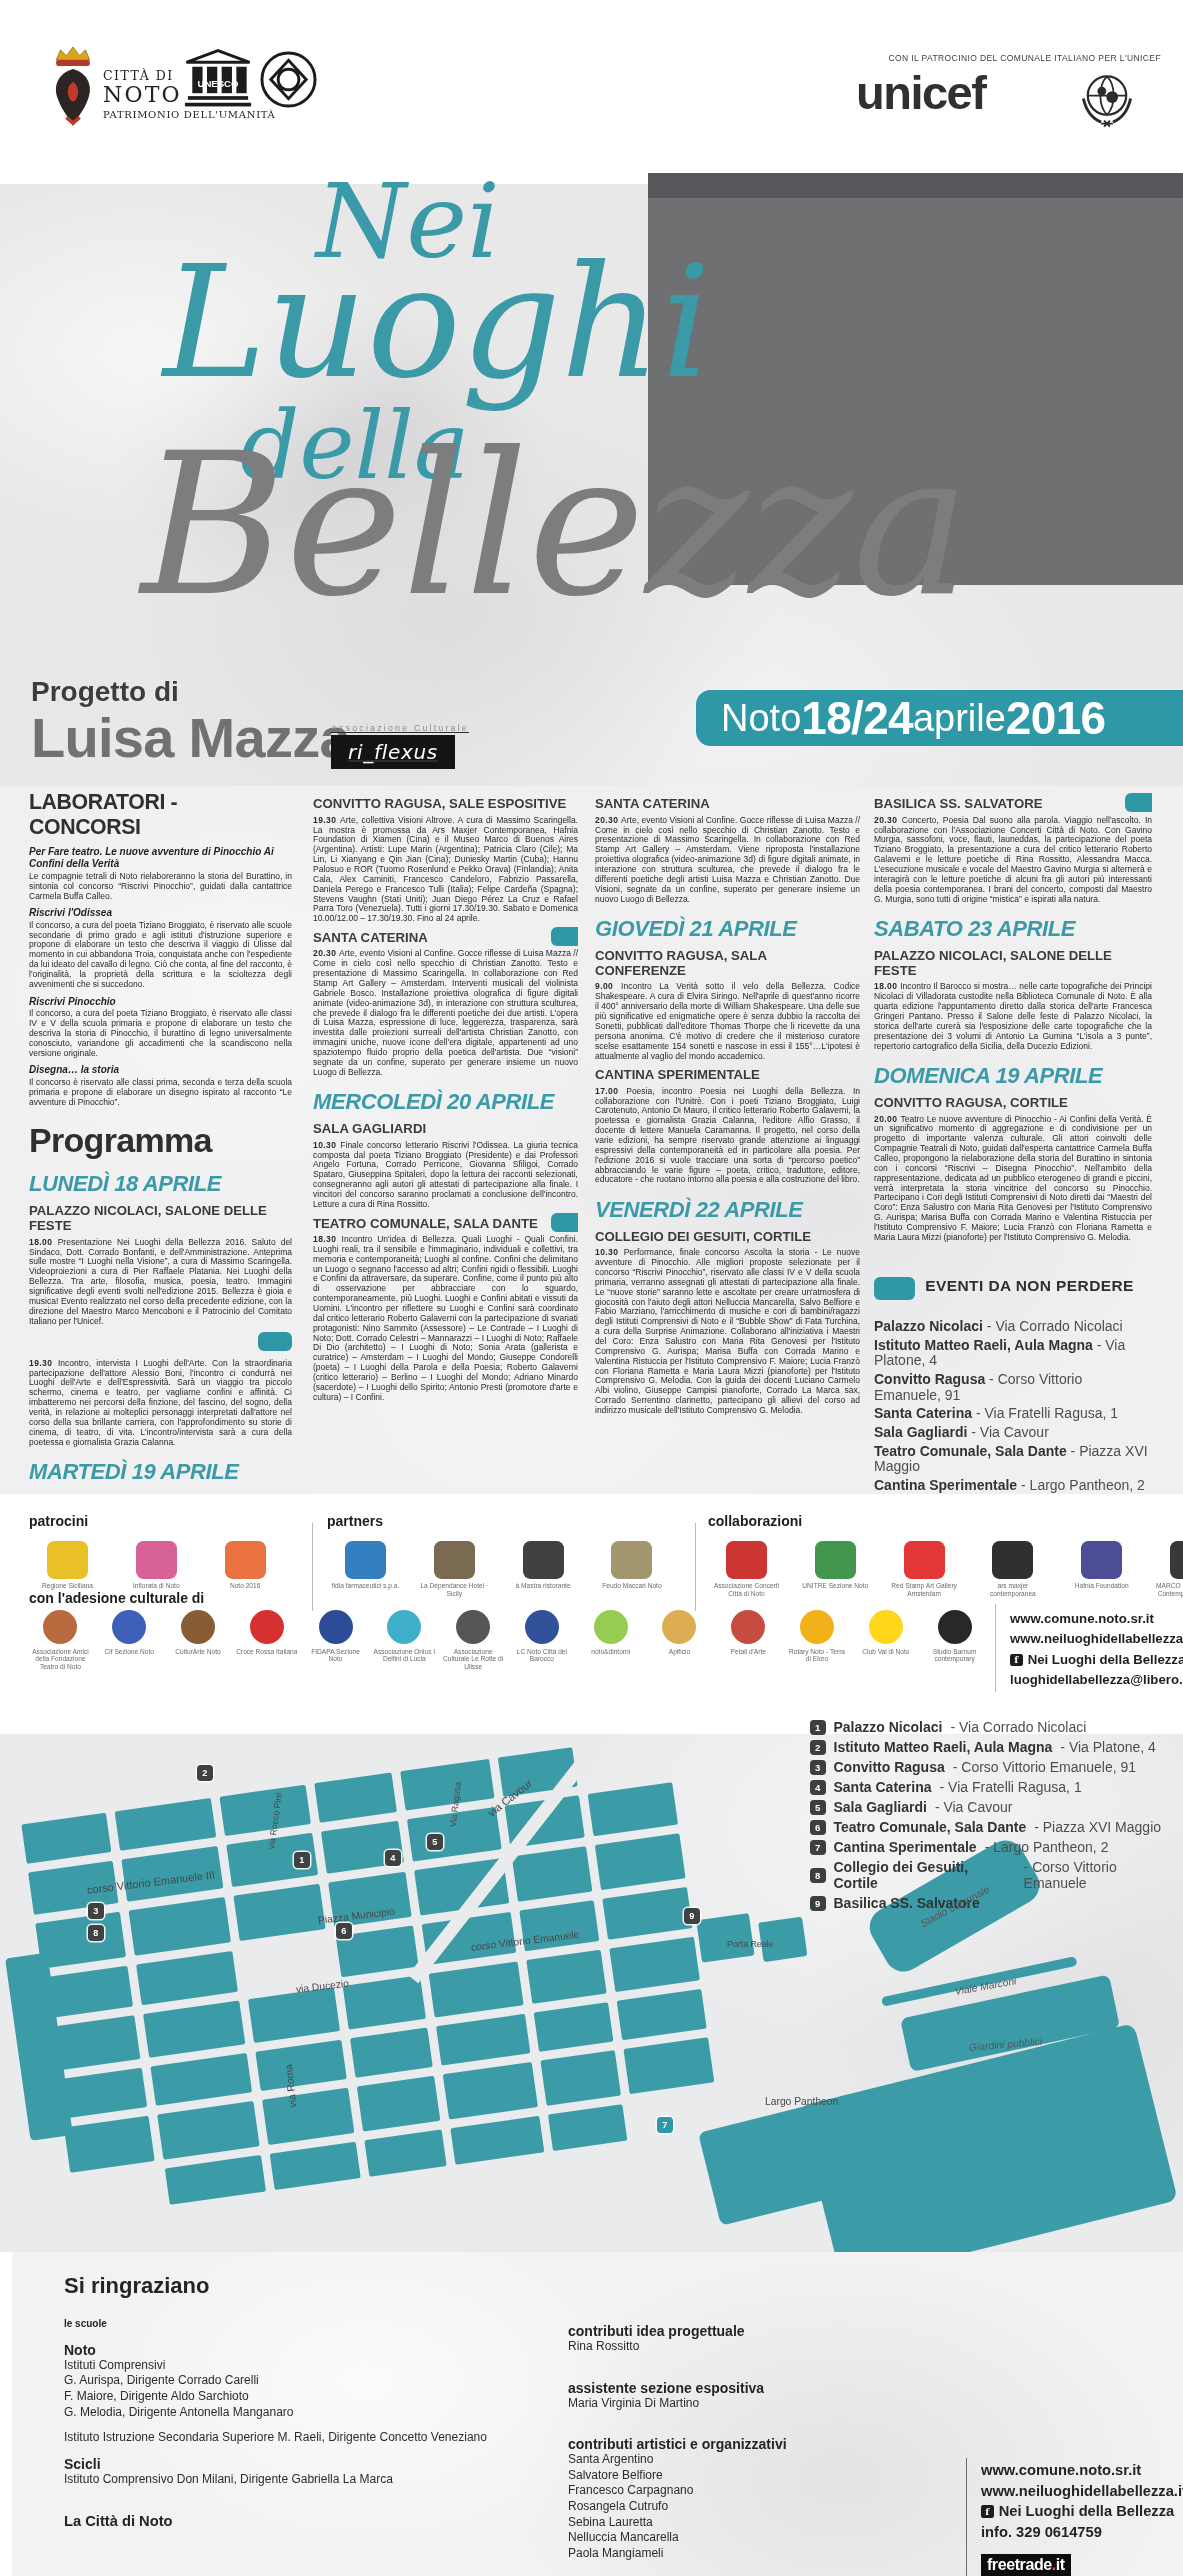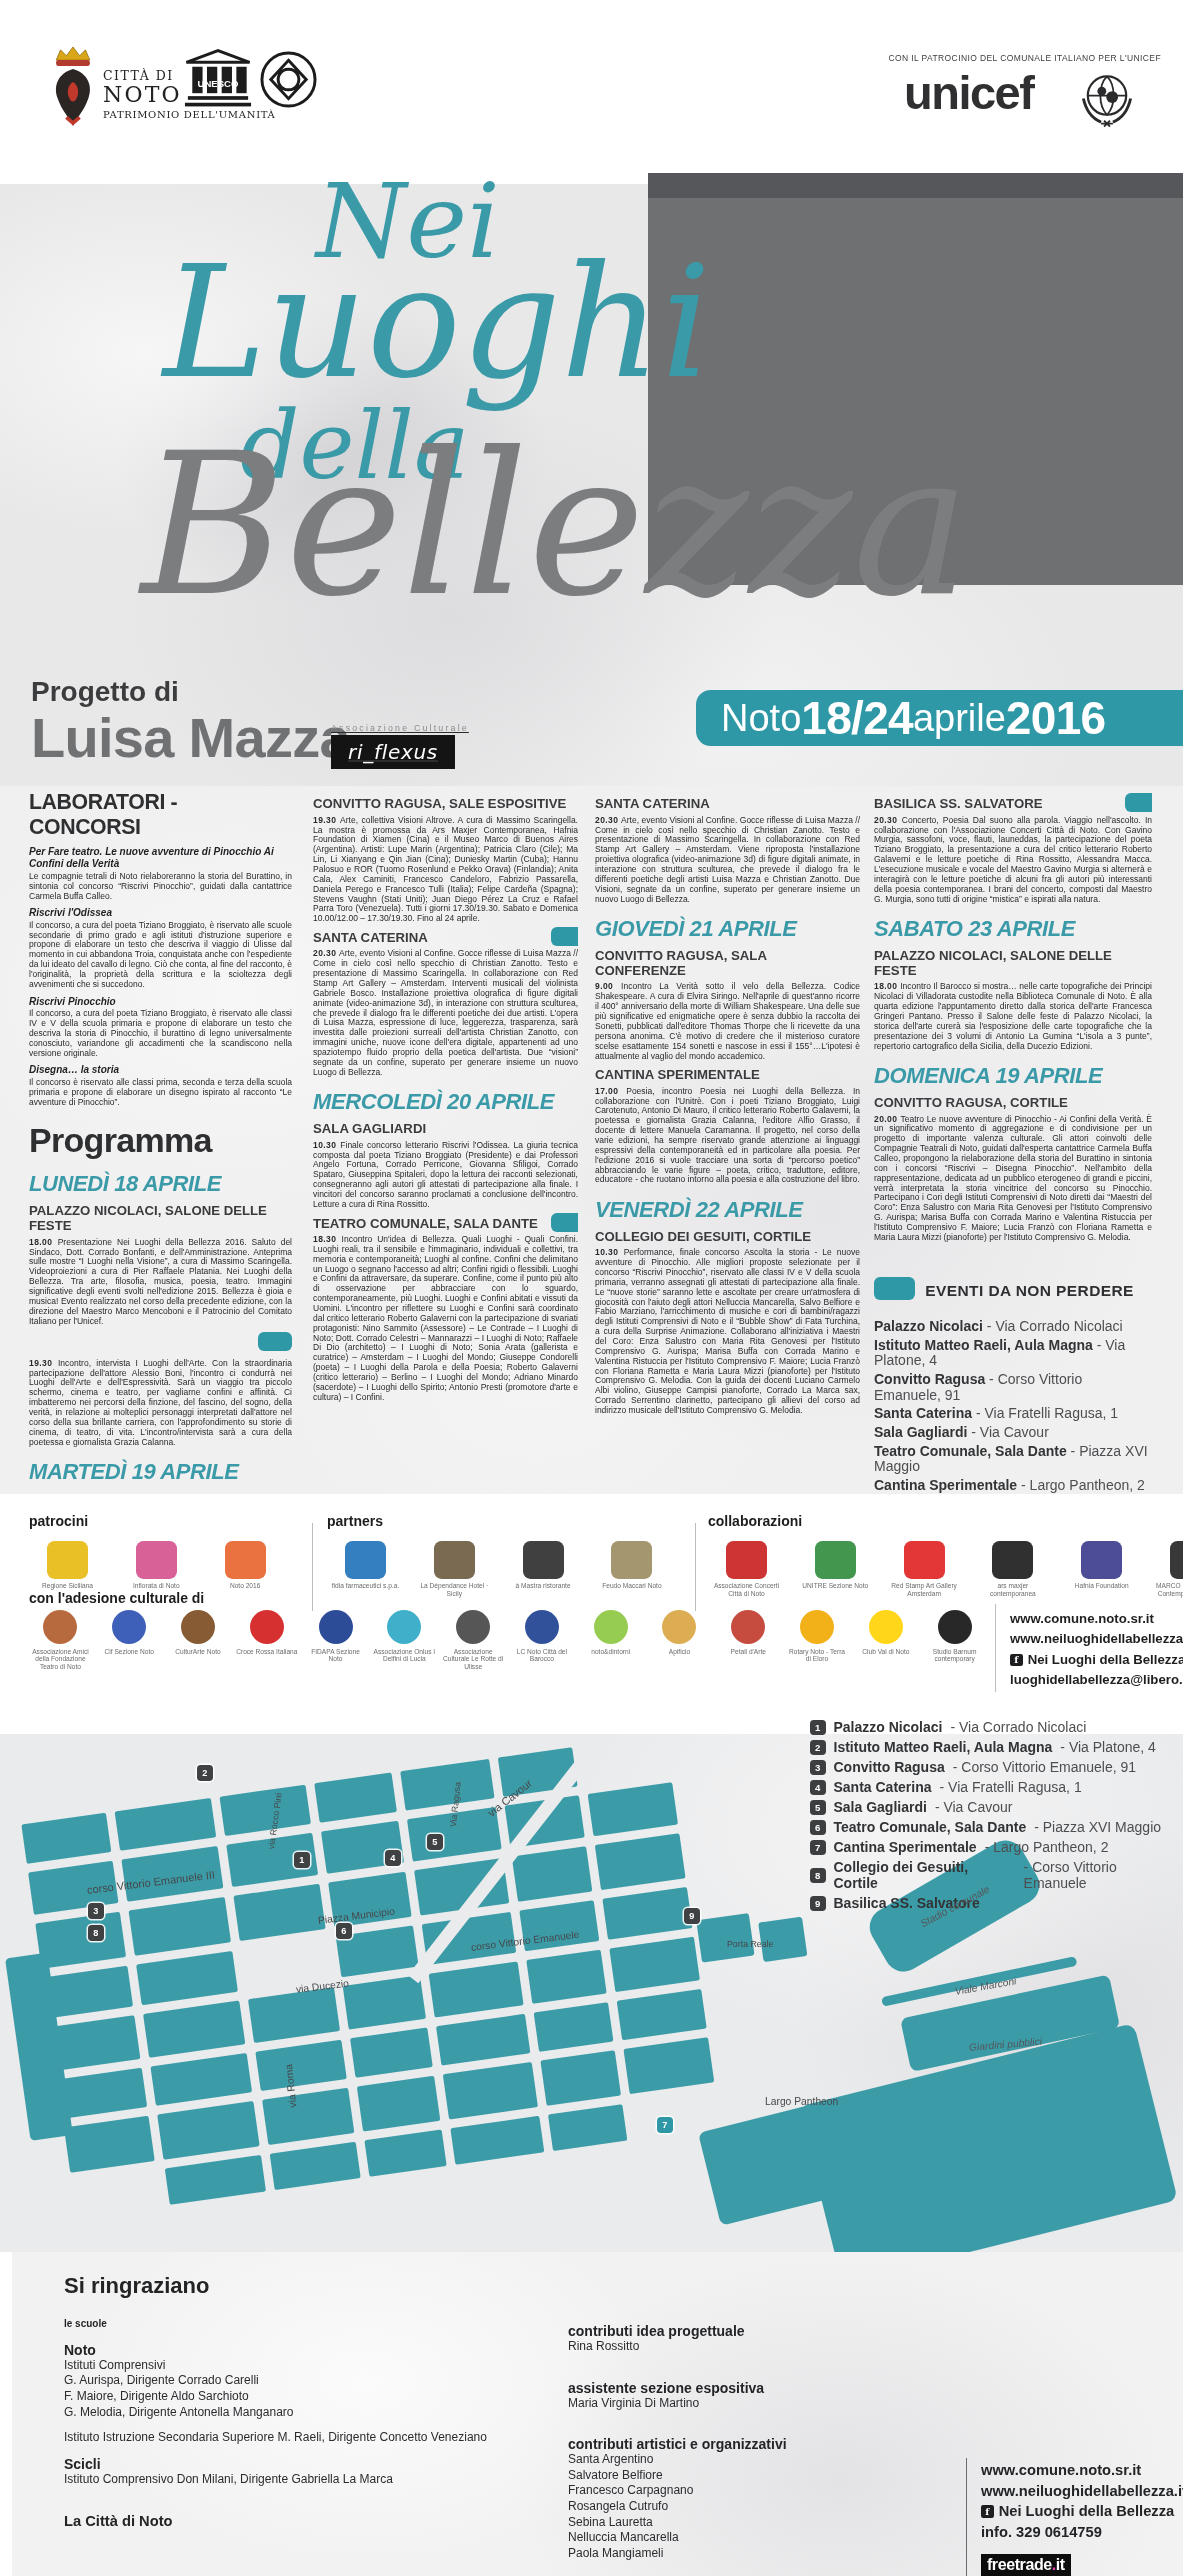--- a/index.html
+++ b/index.html
@@ -8,21 +8,21 @@
   
   .hdr{position:absolute;left:0;top:0;width:1183px;height:184px;background:#fff;}
   .crest{position:absolute;left:50px;top:44px;}
   .cityblock{position:absolute;left:103px;top:68px;font-family:"DejaVu Serif",serif;color:#232323;}
   .city1{font-size:12.5px;letter-spacing:1.5px;}
   .city2{font-size:22px;letter-spacing:2.2px;line-height:1.05;}
   .citycap{position:absolute;left:103px;top:109px;font-family:"DejaVu Serif",serif;font-size:10px;letter-spacing:0.7px;color:#232323;}
   .unescobox{position:absolute;left:182px;top:49px;}
   .whcirc{position:absolute;left:259px;top:50px;}
   .patronage{position:absolute;right:22px;top:53px;font-size:8.5px;letter-spacing:0.4px;color:#3c3c3e;}
-  .unicefword{position:absolute;left:904px;top:65px;font-size:47px;font-weight:bold;color:#303032;letter-spacing:-1.5px;}
+  .unicefword{position:absolute;left:856px;top:65px;font-size:47px;font-weight:bold;color:#303032;letter-spacing:-1.5px;}
   .unicefemb{position:absolute;left:1076px;top:69px;}
   
   .hero{position:absolute;left:0;top:184px;width:1183px;height:602px;
     background:
       radial-gradient(383px 265px at 12% 28%,#f6f6f7 0%,rgba(246,246,247,0) 70%),
       radial-gradient(456px 309px at 38% 72%,#dddddf 0%,rgba(221,221,223,0) 72%),
       radial-gradient(309px 221px at 28% 45%,#cfcfd2 0%,rgba(207,207,210,0) 70%),
       radial-gradient(471px 309px at 62% 88%,#f2f2f3 0%,rgba(242,242,243,0) 75%),
       #e8e8e9;}
   .darkblock{position:absolute;left:648px;top:-11px;width:536px;height:412px;background:#6e7072;}
@@ -56,21 +56,21 @@
   .lab-title{font-size:21.3px;font-weight:bold;color:#2e2f31;margin:0 0 4.4px 0;letter-spacing:-0.4px;}
   .sub{font-size:10px;font-weight:bold;font-style:italic;color:#1f2022;margin:5.9px 0 0.7px 0;line-height:1.2;}
   .body,.ev{font-size:8.5px;line-height:1.16;text-align:justify;color:#28292b;margin:1.5px 0 5.9px 0;}
   .ev .time{font-weight:bold;letter-spacing:0.4px;}
   .prog-title{font-size:34px;font-weight:bold;color:#2e2f31;margin:13.2px 0 5.9px 0;letter-spacing:-0.7px;}
   .day{font-size:22px;font-weight:bold;font-style:italic;color:#3b9aa8;margin:11.8px 0 1.5px 0;letter-spacing:-0.4px;}
   .venue{font-size:13.2px;font-weight:bold;color:#3a3b3d;margin:5.9px 0 4.4px 0;position:relative;}
   .chip{display:inline-block;width:34px;height:19px;background:#2f98a6;border-radius:5.9px;vertical-align:middle;}
   .venue .chip{position:absolute;right:-7.4px;top:-2.9px;}
   .chip-after{width:34px;height:19px;background:#2f98a6;border-radius:5.9px;margin:2.9px 0 7.4px auto;}
-  .legend-row{display:flex;align-items:flex-end;gap:10.3px;margin:34px 0 19px 0;}
+  .legend-row{display:flex;align-items:flex-start;gap:10.3px;margin:34px 0 19px 0;}
   .legend-row .chip{width:41px;height:23.6px;}
   .legend-label{font-size:15.5px;font-weight:bold;color:#2e2f31;letter-spacing:0.4px;}
   .vlist .vrow{font-size:14px;color:#4d4e50;margin:0 0 3.3px 0;line-height:1.1;}
   .vlist .vname{font-weight:bold;color:#333436;}
   
   .sponsors{position:absolute;left:0;top:1494px;width:1183px;height:240px;background:#fff;}
   .sp-label{font-size:14px;font-weight:bold;color:#1d1d1f;}
   .sp-group{position:absolute;top:19px;}
   .sp-logos{display:flex;gap:11.8px;margin-top:11.8px;align-items:flex-start;}
   .logo{width:77px;text-align:center;}

